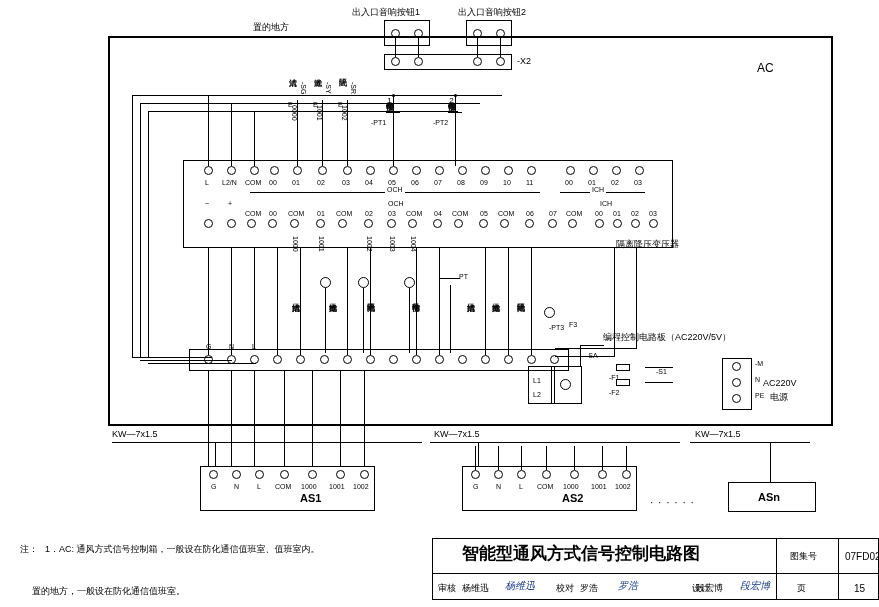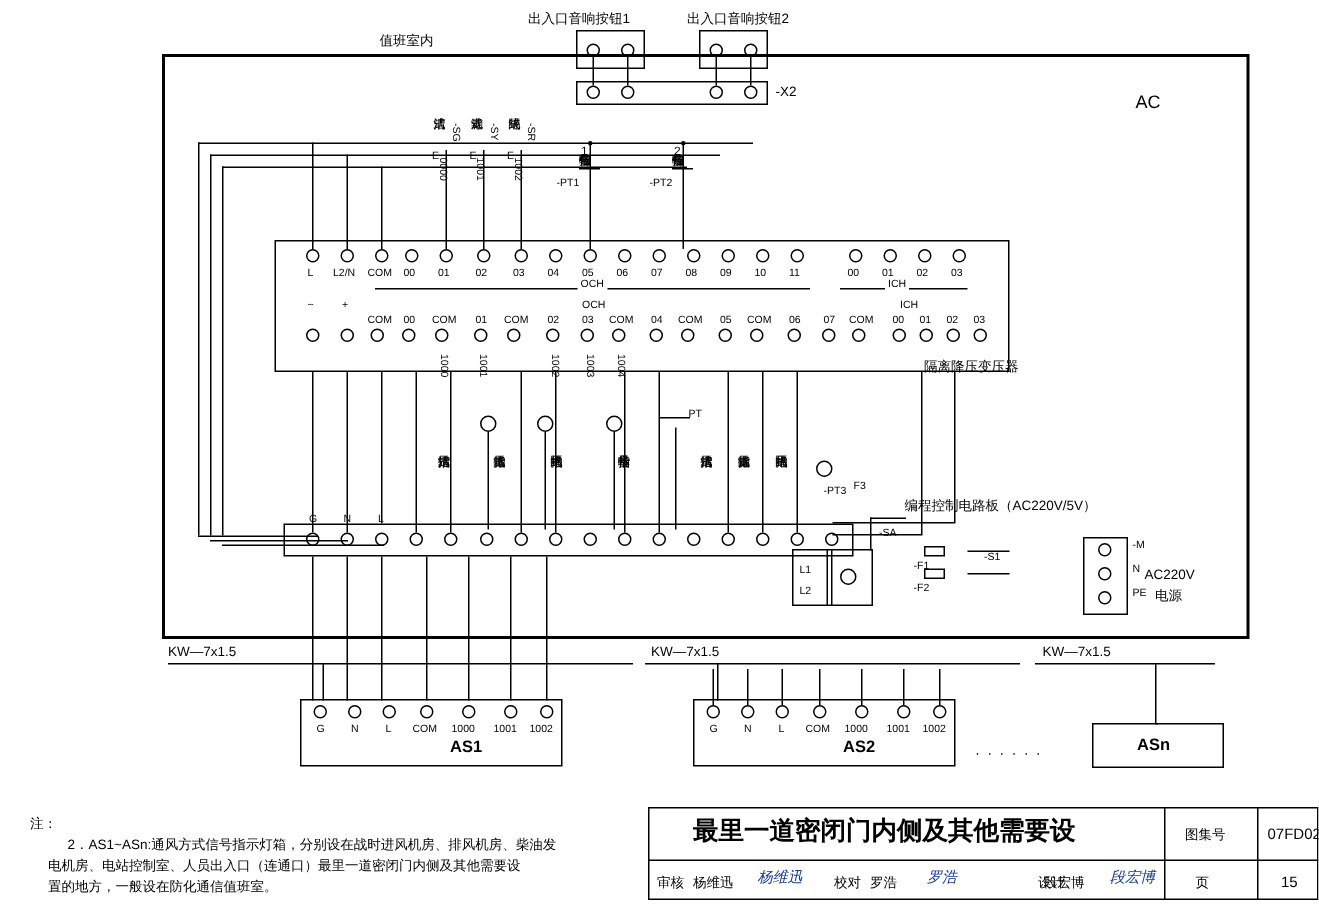--- a/index.html
+++ b/index.html
@@ -22,21 +22,21 @@
   .sig{font-family:"Liberation Serif",serif;color:#1a3a8f;font-style:italic;}
 </style>
 </head>
 <body>
 
 <div class="page">
 
   <div class="box2" style="left:108px;top:36px;width:725px;height:390px;"></div>
   <div class="t11" style="left:757px;top:62px;font-size:12px;">AC</div>
 
-  <div class="t9" style="left:253px;top:22px;">值班室内</div>
+  <div class="t9" style="left:253px;top:22px;">置的地方</div>
 
   <div class="t9" style="left:352px;top:7px;">出入口音响按钮1</div>
   <div class="t9" style="left:458px;top:7px;">出入口音响按钮2</div>
 
   <div class="box" style="left:384px;top:20px;width:46px;height:26px;"></div>
   <div class="box" style="left:466px;top:20px;width:46px;height:26px;"></div>
   <div class="term" style="left:391px;top:29px;"></div>
   <div class="term" style="left:414px;top:29px;"></div>
   <div class="term" style="left:473px;top:29px;"></div>
   <div class="term" style="left:496px;top:29px;"></div>
@@ -352,30 +352,29 @@
   <div class="ln v" style="left:498px;top:446px;height:24px;"></div>
   <div class="ln v" style="left:521px;top:446px;height:24px;"></div>
   <div class="ln v" style="left:546px;top:446px;height:24px;"></div>
   <div class="ln v" style="left:574px;top:446px;height:24px;"></div>
   <div class="ln v" style="left:602px;top:446px;height:24px;"></div>
   <div class="ln v" style="left:626px;top:446px;height:24px;"></div>
 
   <div class="ln h" style="left:770px;top:482px;width:2px;"></div>
 
   <div class="t9" style="left:20px;top:544px;">注：</div>
-  <div class="t9" style="left:45px;top:558px;">2．AS1~ASn:通风方式信号指示灯箱，分别设在战时进风机房、排风机房、柴油发</div>
-  <div class="t9" style="left:32px;top:572px;">电机房、电站控制室、人员出入口（连通口）最里一道密闭门内侧及其他需要设</div>
+  <div class="t9" style="left:45px;top:544px;">1．AC: 通风方式信号控制箱，一般设在防化通信值班室、值班室内。</div>
   <div class="t9" style="left:32px;top:586px;">置的地方，一般设在防化通信值班室。</div>
 
   <div class="title-box" style="left:432px;top:538px;width:447px;height:62px;"></div>
   <div class="ln h" style="left:432px;top:573px;width:447px;"></div>
   <div class="ln v" style="left:776px;top:538px;height:62px;"></div>
   <div class="ln v" style="left:838px;top:538px;height:62px;"></div>
 
-  <div class="t11" style="left:462px;top:548px;font-size:17px;font-weight:bold;">最里一道密闭门内侧及其他需要设</div>
+  <div class="t11" style="left:462px;top:548px;font-size:17px;font-weight:bold;">智能型通风方式信号控制电路图</div>
   <div class="t9" style="left:790px;top:551px;">图集号</div>
   <div class="t10" style="left:845px;top:551px;">07FD02</div>
   <div class="t9" style="left:797px;top:583px;">页</div>
   <div class="t10" style="left:854px;top:583px;">15</div>
 
   <div class="t9" style="left:438px;top:583px;">审核</div>
   <div class="t9" style="left:462px;top:583px;">杨维迅</div>
   <div class="t10 sig" style="left:505px;top:580px;">杨维迅</div>
   <div class="t9" style="left:556px;top:583px;">校对</div>
   <div class="t9" style="left:580px;top:583px;">罗浩</div>

